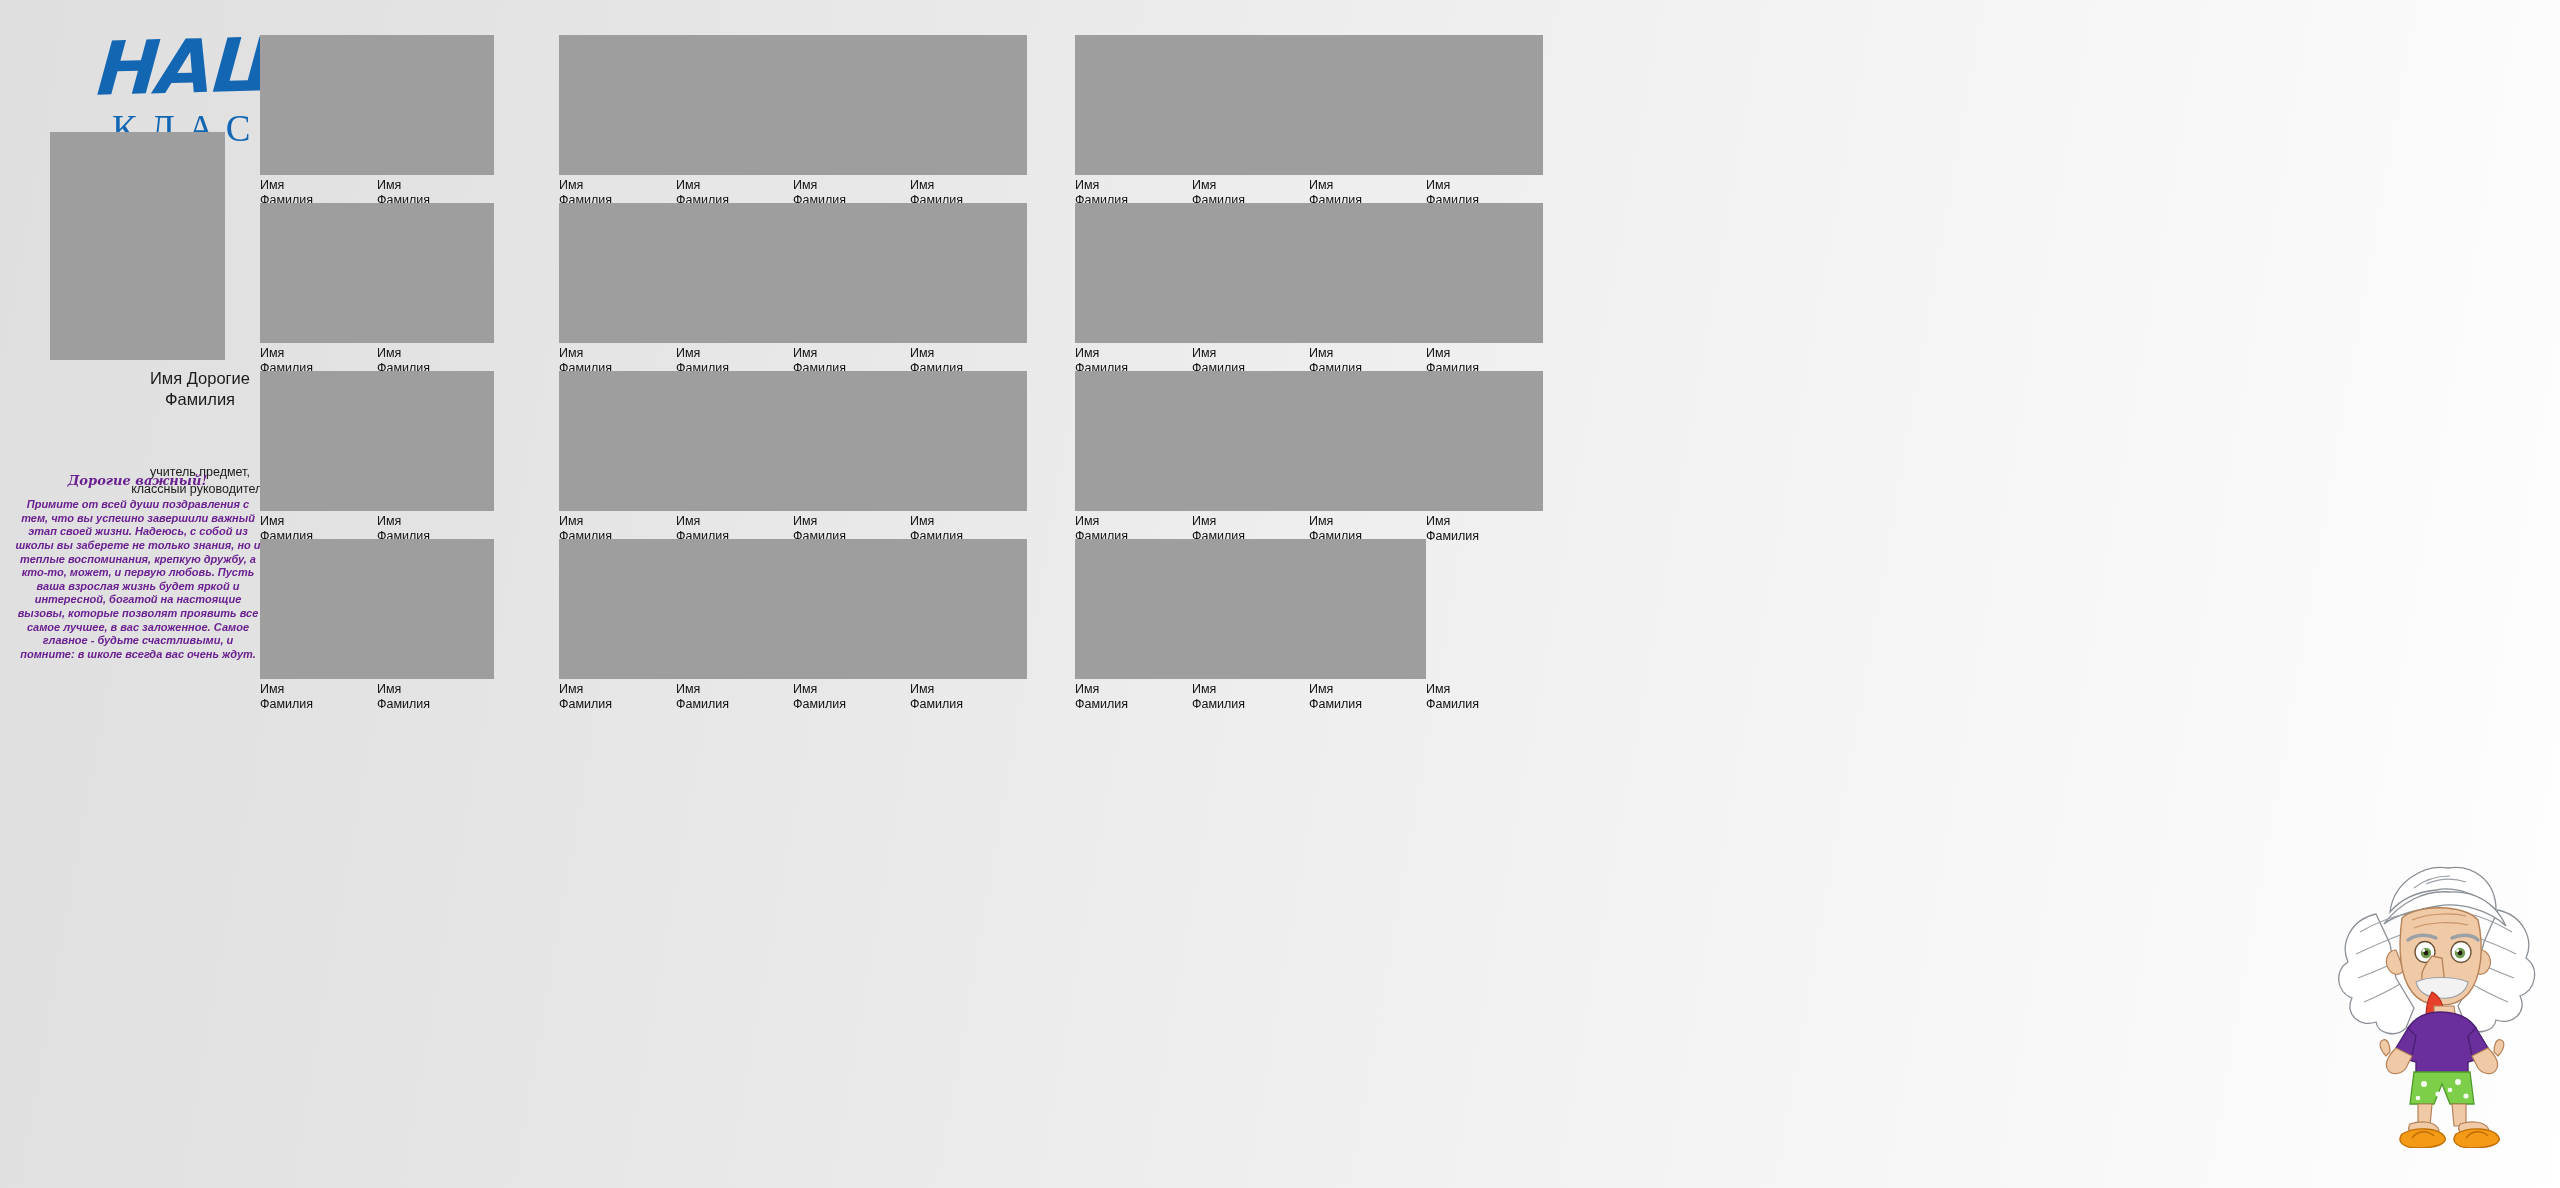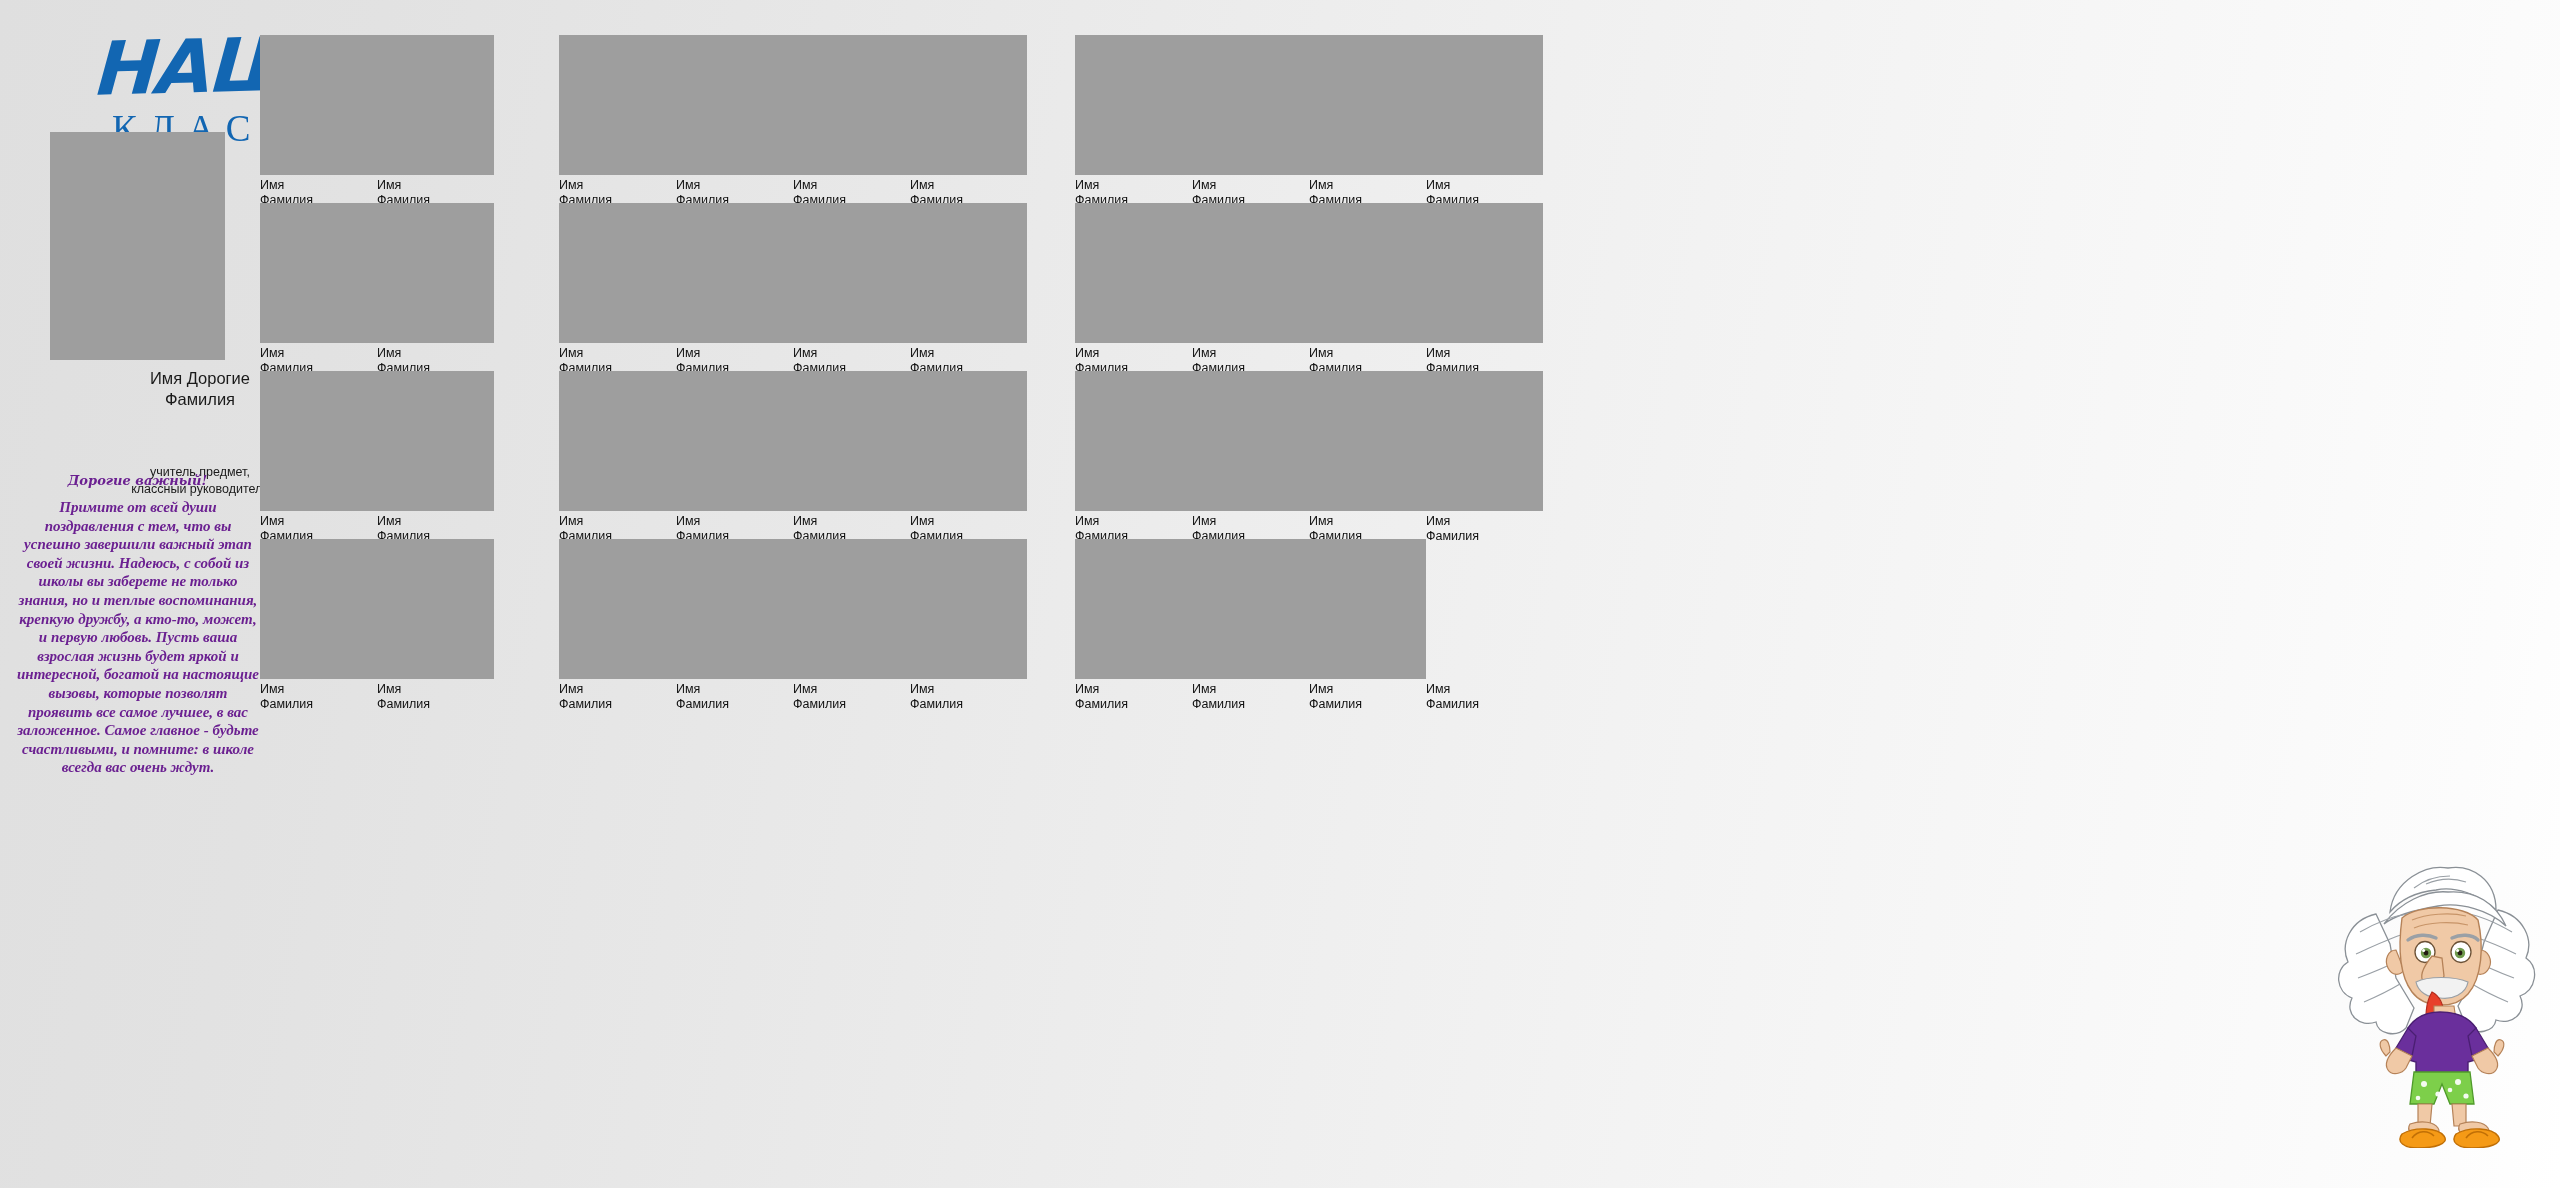--- a/index.html
+++ b/index.html
@@ -106,24 +106,24 @@
     font-weight: bold;
     font-size: 13px;
     color: #6b2091;
   }
 
   .wish-body {
     position: absolute;
     left: 15px; top: 498px;
     width: 246px;
     text-align: center;
-    font-family: Liberation Serif, serif;
+    font-family: Liberation Sans, sans-serif;
     font-style: italic;
     font-weight: bold;
-    font-size: 15px;
+    font-size: 11px;
     line-height: 1.24;
     color: #6b2091;
   }
 
   
   .group {
     position: absolute;
     top: 0;
     height: 1188px;
   }

